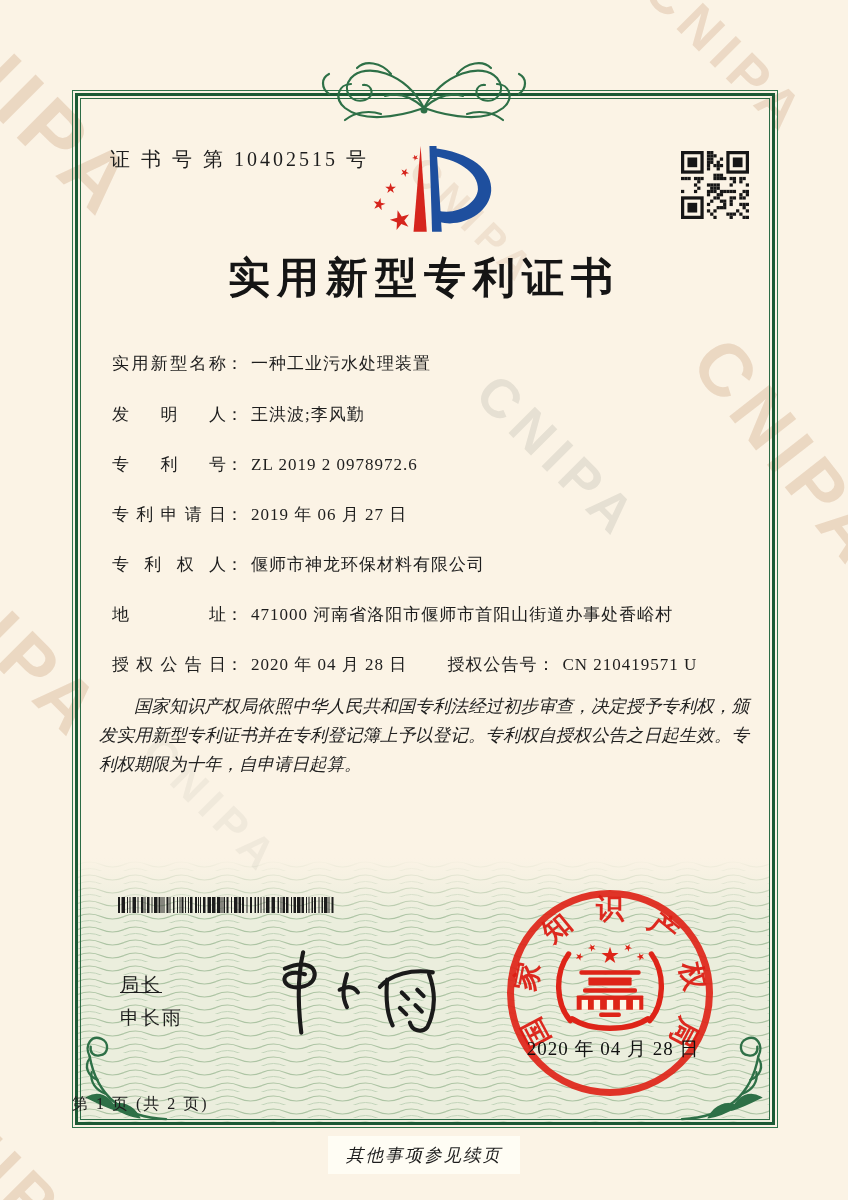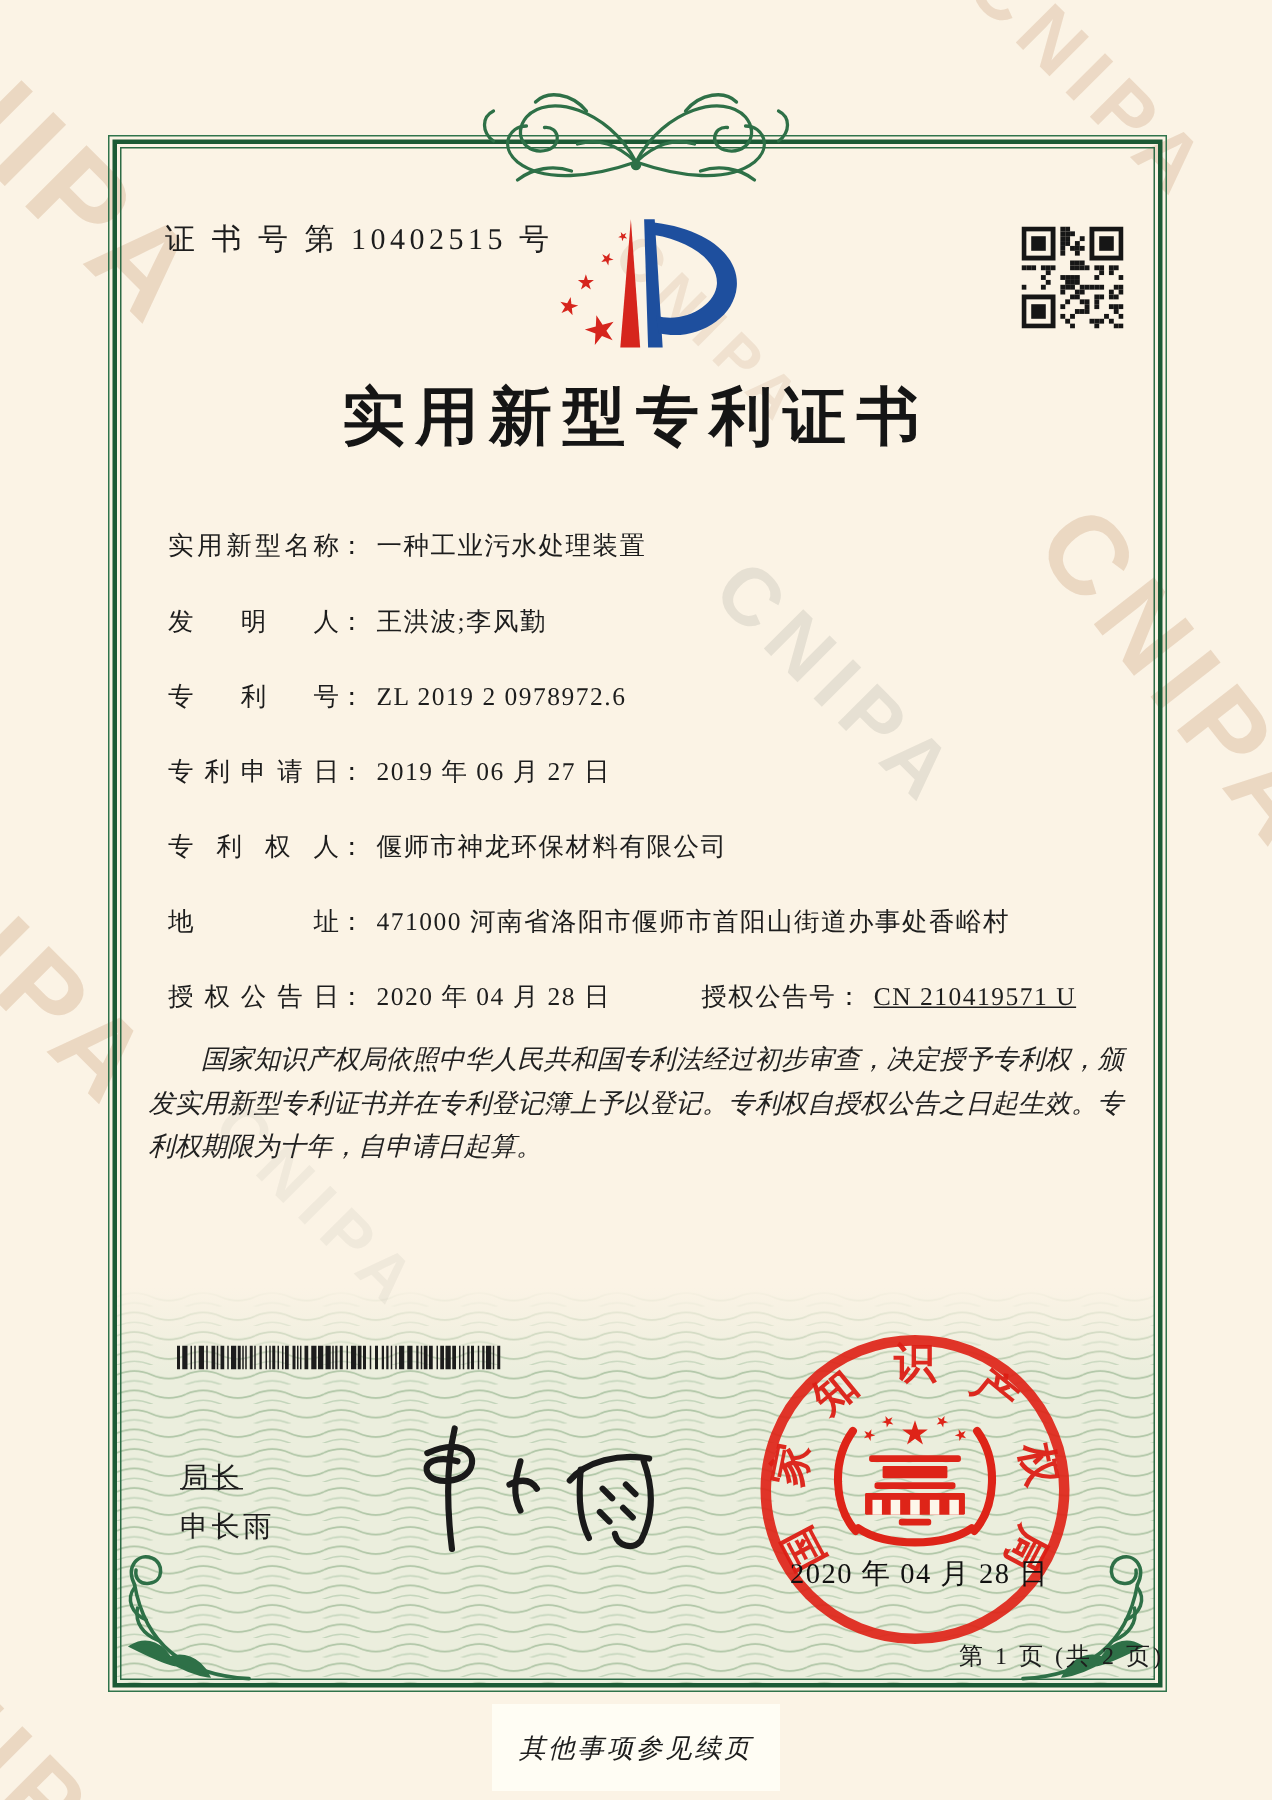--- a/index.html
+++ b/index.html
@@ -32,21 +32,21 @@
   .qr{left:681px;top:151px;}
   .logo{left:350px;top:140px;}
   .title{left:72px;top:250px;width:704px;text-align:center;font-size:42px;font-weight:700;
          letter-spacing:7px;color:#151515;}
 
   .frow{left:112px;width:640px;font-size:17px;white-space:nowrap;}
   .flabel{display:inline-block;width:114px;text-align:justify;text-align-last:justify;}
   .flabel2{display:inline-block;letter-spacing:1px;}
   .fcolon{display:inline-block;margin-right:8px;}
   .fvalue{letter-spacing:1px;}
-  .grant2{margin-left:56px;text-decoration:underline;}
+  .grant2{margin-left:36px;}
 
   .paras{left:99px;top:692px;width:650px;font-size:17.5px;line-height:29px;
          text-align:justify;font-style:italic;color:#222;}
   .paras p{margin:0 0 3px 0;text-indent:2em;}
 
   .barcode{left:118px;top:897px;}
 
   .signer-title{left:120px;top:972px;font-family:"Liberation Sans","DejaVu Sans",sans-serif;
                 font-size:19px;letter-spacing:2px;text-decoration:underline;}
   .signer-name{left:120px;top:1005px;font-family:"Liberation Sans","DejaVu Sans",sans-serif;
@@ -56,23 +56,23 @@
   .seal{position:absolute;left:507px;top:890px;width:206px;height:206px;z-index:3;
         border:7px solid rgba(222,36,24,.92);border-radius:50%;box-sizing:border-box;}
   .seal-arc{position:absolute;inset:0;}
   .seal-ch{position:absolute;left:50%;top:50%;width:32px;height:32px;margin:-16px 0 0 -16px;
            display:flex;align-items:center;justify-content:center;font-weight:700;font-size:28px;
            color:rgba(220,30,20,.95);transform-origin:center;}
   .emblem{position:absolute;left:33px;top:30px;}
   .seal-date{left:498px;top:1036px;width:230px;text-align:center;font-size:19px;color:#111;
              letter-spacing:1px;z-index:4;}
 
-  .page-footer{left:72px;top:1094px;width:704px;text-align:right;font-size:16px;letter-spacing:2px;}
+  .page-footer{left:72px;top:1094px;width:704px;text-align:left;font-size:16px;letter-spacing:2px;}
   .cont-note{left:424px;top:1136px;transform:translateX(-50%);background:#fffdf4;
-             padding:17px 18px;font-size:17.5px;font-style:italic;letter-spacing:2px;}
+             padding:7px 18px;font-size:17.5px;font-style:italic;letter-spacing:2px;}
 
   .orn-top{left:299px;top:48px;z-index:3;}
   .orn-bl{left:76px;top:1028px;z-index:3;}
   .orn-br{left:678px;top:1028px;z-index:3;}
 </style>
 </head>
 <body>
 
 <div id="page">
 

